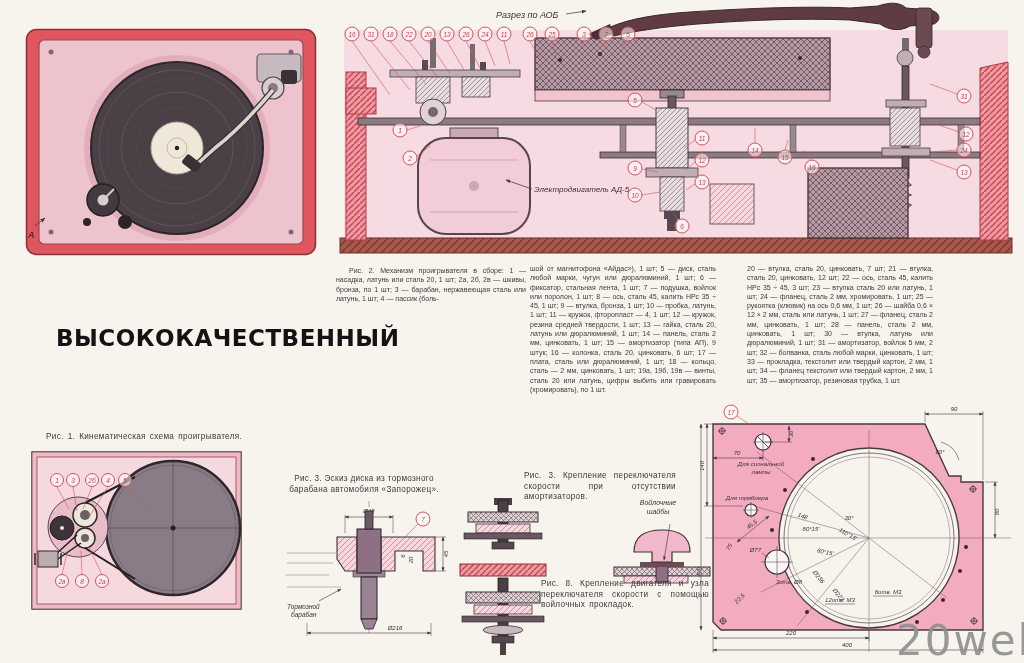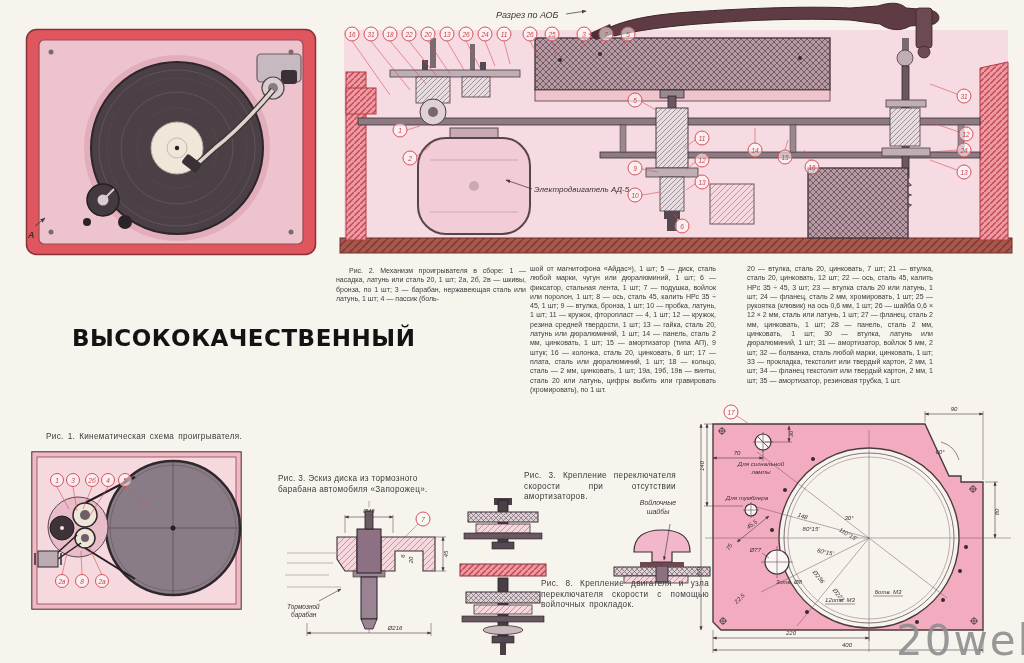--- a/index.html
+++ b/index.html
@@ -1,22 +1,22 @@
 <!DOCTYPE html>
 <html><head>
 <meta charset="utf-8">
 <style>
   html,body{margin:0;padding:0;background:#e9e6df;}
   .page{position:relative;width:1024px;height:663px;background:#f7f4ee;font-family:"Liberation Sans",sans-serif;overflow:hidden;}
   .abs{position:absolute;}
   .cap{font-size:7px;line-height:9.3px;color:#3c3c3c;text-align:justify;}
   .figcap{font-size:8.2px;line-height:10.6px;color:#3c3c3c;text-align:justify;letter-spacing:0.3px;word-spacing:1.5px;}
-  .figcap-c{font-size:8.2px;line-height:10.6px;color:#3c3c3c;text-align:left;letter-spacing:0.3px;}
+  .figcap-c{font-size:8.2px;line-height:10.6px;color:#3c3c3c;text-align:center;letter-spacing:0.3px;}
   .indent{text-indent:13px;}
-  .title-line{font-family:"DejaVu Sans",sans-serif;font-weight:bold;font-size:23px;letter-spacing:0.5px;color:#131313;white-space:nowrap;margin-left:16px;}
+  .title-line{font-family:"DejaVu Sans",sans-serif;font-weight:bold;font-size:23px;letter-spacing:0.5px;color:#131313;white-space:nowrap;}
   .watermark{font-family:"DejaVu Sans",sans-serif;font-size:42px;color:#8f8f8f;letter-spacing:2px;opacity:0.9;}
   .hand{font-style:italic;}
   svg{display:block;}
   svg text{font-family:"Liberation Sans",sans-serif;fill:#3a3136;}
   .co{fill:#fff;fill-opacity:0.55;stroke:#d4535a;stroke-width:1;}
   .cot{fill:#c8434e;font-size:6.5px;text-anchor:middle;font-style:italic;}
   .lead{stroke:#d4535a;stroke-width:0.6;fill:none;}
   .dim{stroke:#4a3a40;stroke-width:0.6;fill:none;}
   .ext{stroke:#4a3a40;stroke-width:0.5;fill:none;}
   .dt{font-size:6px;font-style:italic;}

